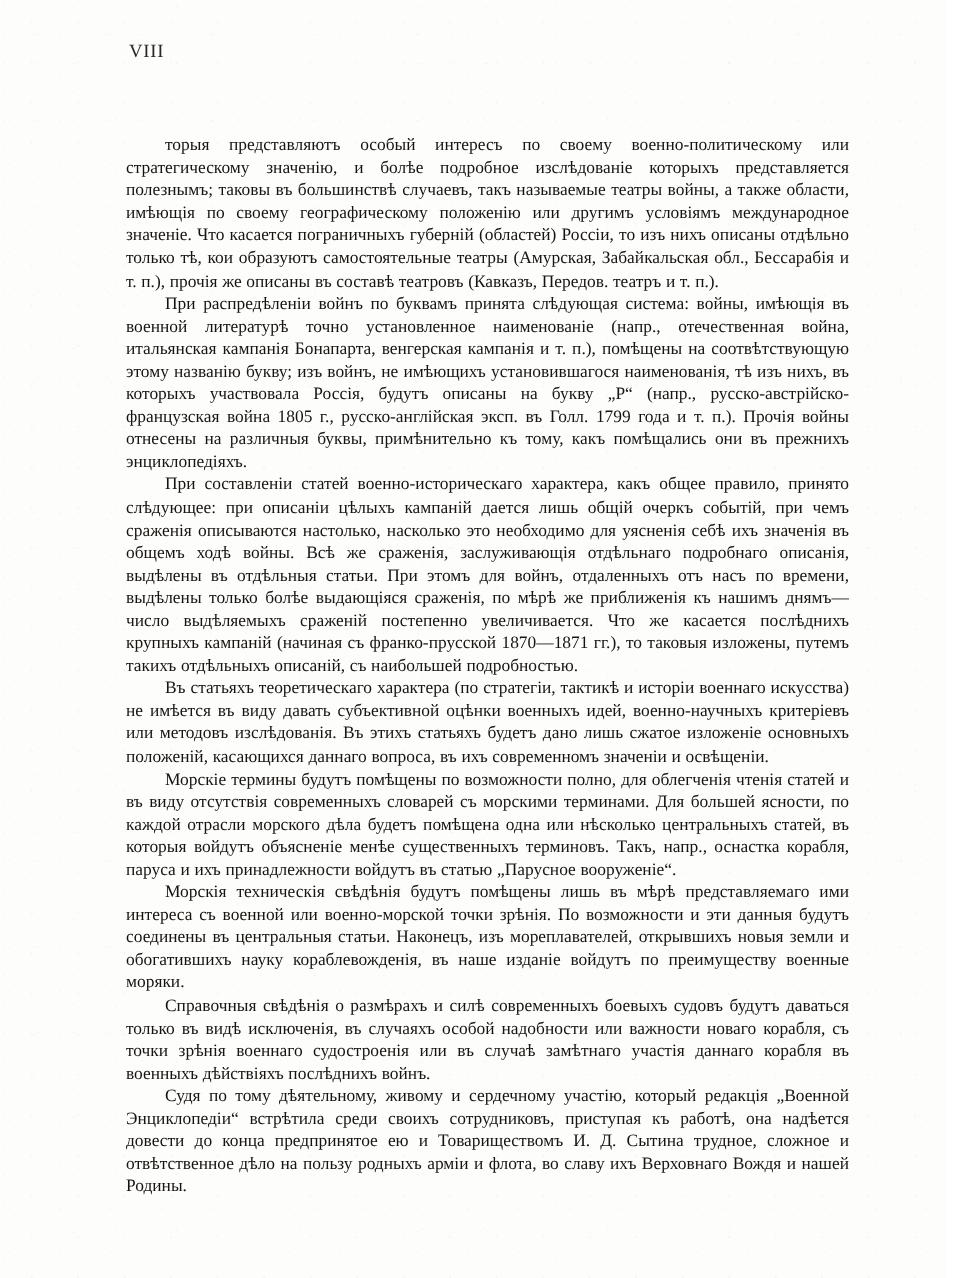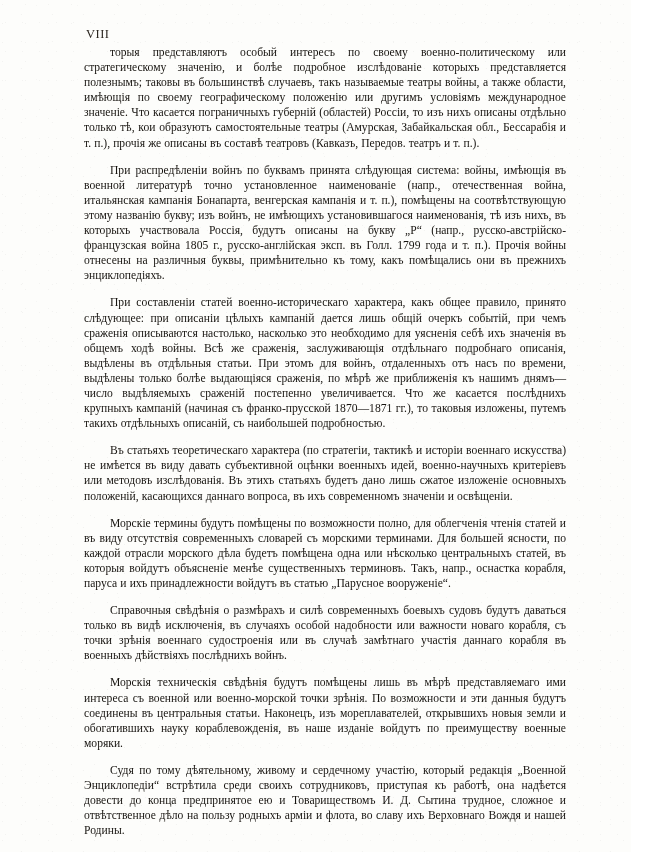--- a/index.html
+++ b/index.html
@@ -41,23 +41,24 @@
     line-height: 15.1px;
     text-align: justify;
     text-indent: 26px;
     color: #171410;
     hyphens: none;
     word-spacing: 0.2px;
     text-justify: inter-word;
   }
   p.para.first {
     text-indent: 26px;
+    margin-top: 44px;
   }
   p.para + p.para {
-    margin-top: 12px;
+    margin-top: 0px;
   }
   
   .grain {
     position: absolute;
     inset: 0;
     pointer-events: none;
     opacity: 0.035;
     background-image:
       radial-gradient(circle at 12% 22%, #000 0.5px, transparent 0.6px),
       radial-gradient(circle at 68% 54%, #000 0.5px, transparent 0.6px),
@@ -80,21 +81,21 @@
 <div class="page">
 
   <div class="page-number">VIII</div>
 
   <div class="text-column">
     <p class="para first">торыя представляютъ особый интересъ по своему военно-политическому или стратегическому значенію, и болѣе подробное изслѣдованіе которыхъ представляется полезнымъ; таковы въ большинствѣ случаевъ, такъ называемые театры войны, а также области, имѣющія по своему географическому положенію или другимъ условіямъ международное значеніе. Что касается пограничныхъ губерній (областей) Россіи, то изъ нихъ описаны отдѣльно только тѣ, кои образуютъ самостоятельные театры (Амурская, Забайкальская обл., Бессарабія и т. п.), прочія же описаны въ составѣ театровъ (Кавказъ, Передов. театръ и т. п.).</p>
     <p class="para">При распредѣленіи войнъ по буквамъ принята слѣдующая система: войны, имѣющія въ военной литературѣ точно установленное наименованіе (напр., отечественная война, итальянская кампанія Бонапарта, венгерская кампанія и т. п.), помѣщены на соотвѣтствующую этому названію букву; изъ войнъ, не имѣющихъ установившагося наименованія, тѣ изъ нихъ, въ которыхъ участвовала Россія, будутъ описаны на букву „Р“ (напр., русско-австрійско-французская война 1805 г., русско-англійская эксп. въ Голл. 1799 года и т. п.). Прочія войны отнесены на различныя буквы, примѣнительно къ тому, какъ помѣщались они въ прежнихъ энциклопедіяхъ.</p>
     <p class="para">При составленіи статей военно-историческаго характера, какъ общее правило, принято слѣдующее: при описаніи цѣлыхъ кампаній дается лишь общій очеркъ событій, при чемъ сраженія описываются настолько, насколько это необходимо для уясненія себѣ ихъ значенія въ общемъ ходѣ войны. Всѣ же сраженія, заслуживающія отдѣльнаго подробнаго описанія, выдѣлены въ отдѣльныя статьи. При этомъ для войнъ, отдаленныхъ отъ насъ по времени, выдѣлены только болѣе выдающіяся сраженія, по мѣрѣ же приближенія къ нашимъ днямъ—число выдѣляемыхъ сраженій постепенно увеличивается. Что же касается послѣднихъ крупныхъ кампаній (начиная съ франко-прусской 1870—1871 гг.), то таковыя изложены, путемъ такихъ отдѣльныхъ описаній, съ наибольшей подробностью.</p>
     <p class="para">Въ статьяхъ теоретическаго характера (по стратегіи, тактикѣ и исторіи военнаго искусства) не имѣется въ виду давать субъективной оцѣнки военныхъ идей, военно-научныхъ критеріевъ или методовъ изслѣдованія. Въ этихъ статьяхъ будетъ дано лишь сжатое изложеніе основныхъ положеній, касающихся даннаго вопроса, въ ихъ современномъ значеніи и освѣщеніи.</p>
     <p class="para">Морскіе термины будутъ помѣщены по возможности полно, для облегченія чтенія статей и въ виду отсутствія современныхъ словарей съ морскими терминами. Для большей ясности, по каждой отрасли морского дѣла будетъ помѣщена одна или нѣсколько центральныхъ статей, въ которыя войдутъ объясненіе менѣе существенныхъ терминовъ. Такъ, напр., оснастка корабля, паруса и ихъ принадлежности войдутъ въ статью „Парусное вооруженіе“.</p>
+    <p class="para">Морскія техническія свѣдѣнія будутъ помѣщены лишь въ мѣрѣ представляемаго ими интереса съ военной или военно-морской точки зрѣнія. По возможности и эти данныя будутъ соединены въ центральныя статьи. Наконецъ, изъ мореплавателей, открывшихъ новыя земли и обогатившихъ науку кораблевожденія, въ наше изданіе войдутъ по преимуществу военные моряки.</p>
     <p class="para">Справочныя свѣдѣнія о размѣрахъ и силѣ современныхъ боевыхъ судовъ будутъ даваться только въ видѣ исключенія, въ случаяхъ особой надобности или важности новаго корабля, съ точки зрѣнія военнаго судостроенія или въ случаѣ замѣтнаго участія даннаго корабля въ военныхъ дѣйствіяхъ послѣднихъ войнъ.</p>
-    <p class="para">Морскія техническія свѣдѣнія будутъ помѣщены лишь въ мѣрѣ представляемаго ими интереса съ военной или военно-морской точки зрѣнія. По возможности и эти данныя будутъ соединены въ центральныя статьи. Наконецъ, изъ мореплавателей, открывшихъ новыя земли и обогатившихъ науку кораблевожденія, въ наше изданіе войдутъ по преимуществу военные моряки.</p>
     <p class="para">Судя по тому дѣятельному, живому и сердечному участію, который редакція „Военной Энциклопедіи“ встрѣтила среди своихъ сотрудниковъ, приступая къ работѣ, она надѣется довести до конца предпринятое ею и Товариществомъ И. Д. Сытина трудное, сложное и отвѣтственное дѣло на пользу родныхъ арміи и флота, во славу ихъ Верховнаго Вождя и нашей Родины.</p>
   </div>
 
   <div class="mark"></div>
 
   <div class="grain"></div>
 </div>
 
 </body></html>

